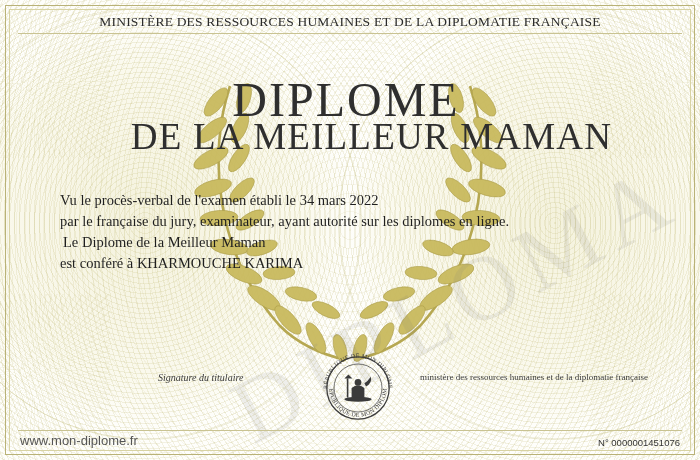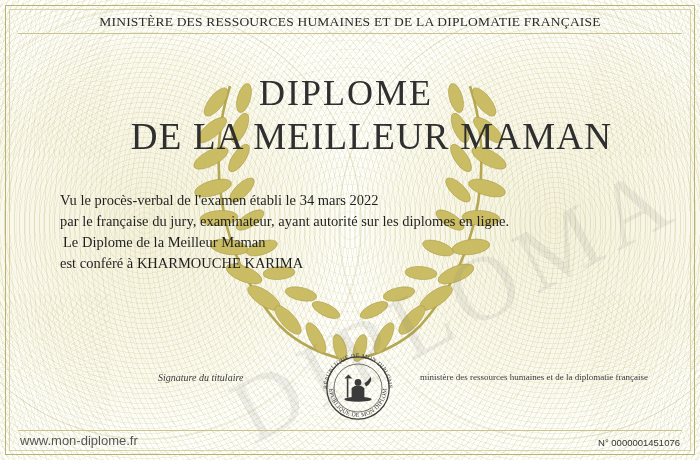--- a/index.html
+++ b/index.html
@@ -104,21 +104,21 @@
     width: 364px;
     height: 330px;
     opacity: .95;
   }
 
   
   .title-1 {
     position: absolute;
     top: 72px; left: 0; right: 8px;
     text-align: center;
-    font-size: 36px;
+    font-size: 48px;
     letter-spacing: 2px;
     color: #2f2f2f;
   }
   .title-2 {
     position: absolute;
     top: 115px; left: 0; right: 0;
     text-align: center;
     font-size: 37px;
     letter-spacing: 1.2px;
     color: #2f2f2f;

